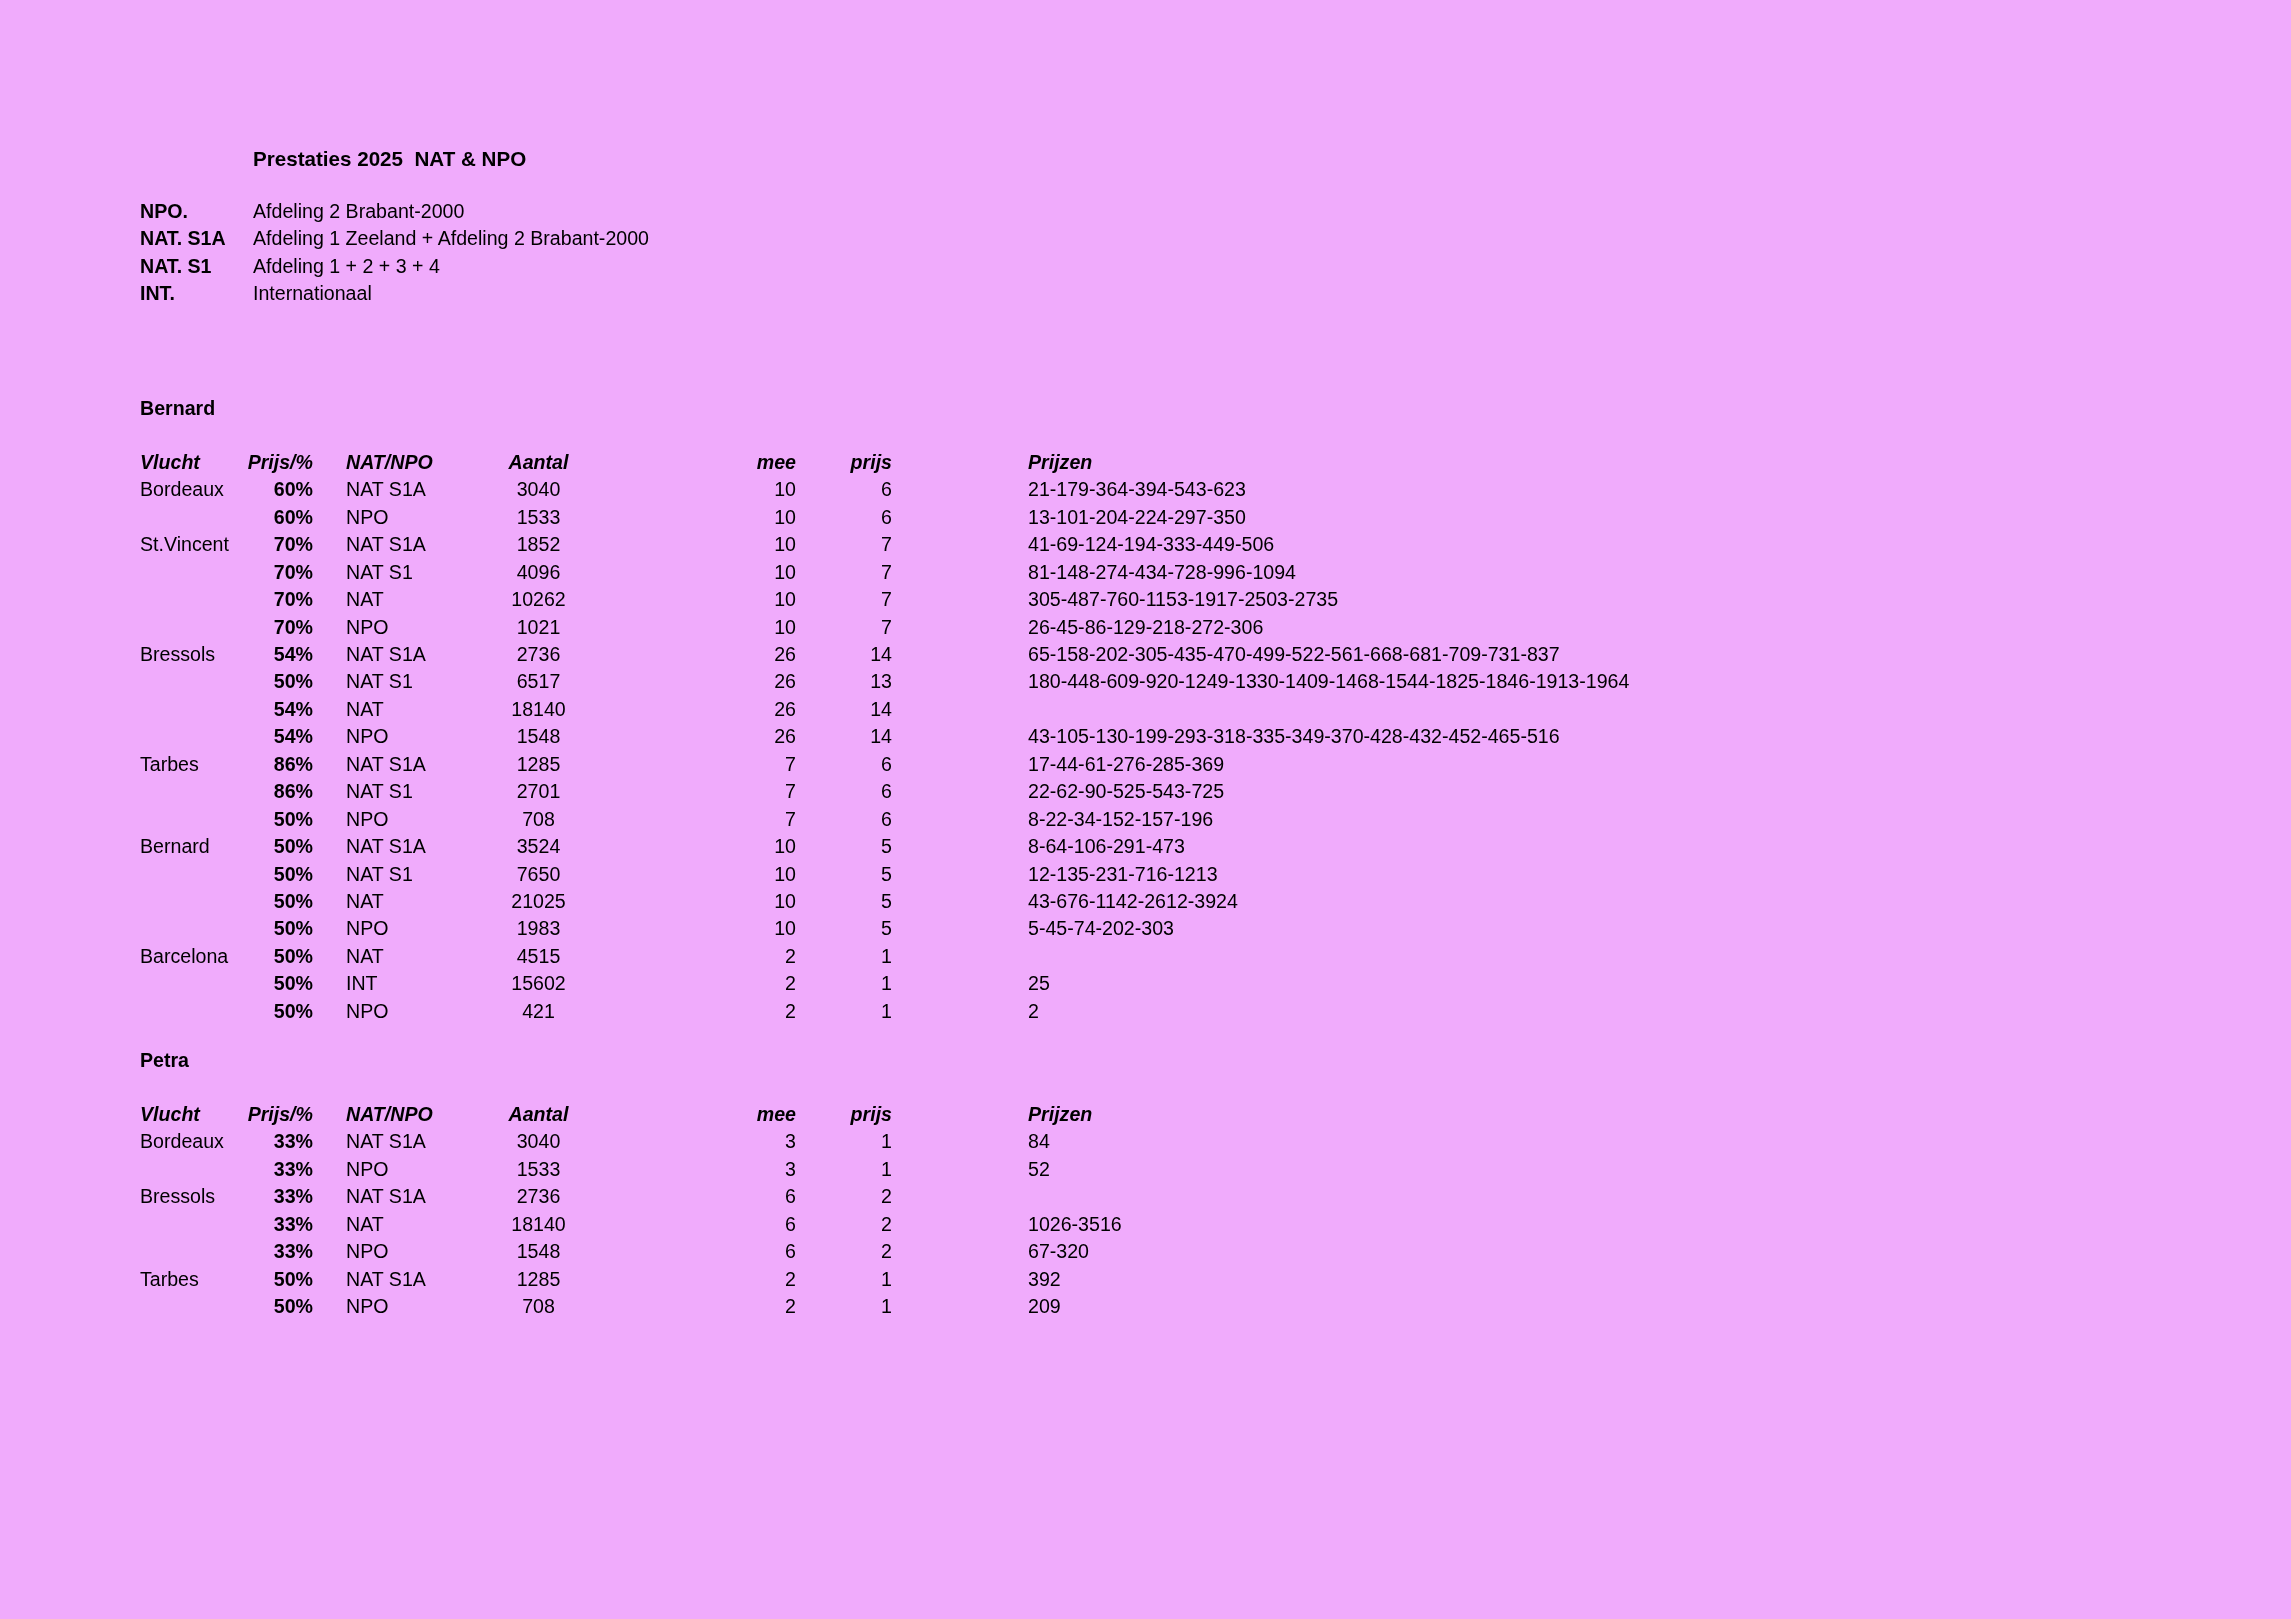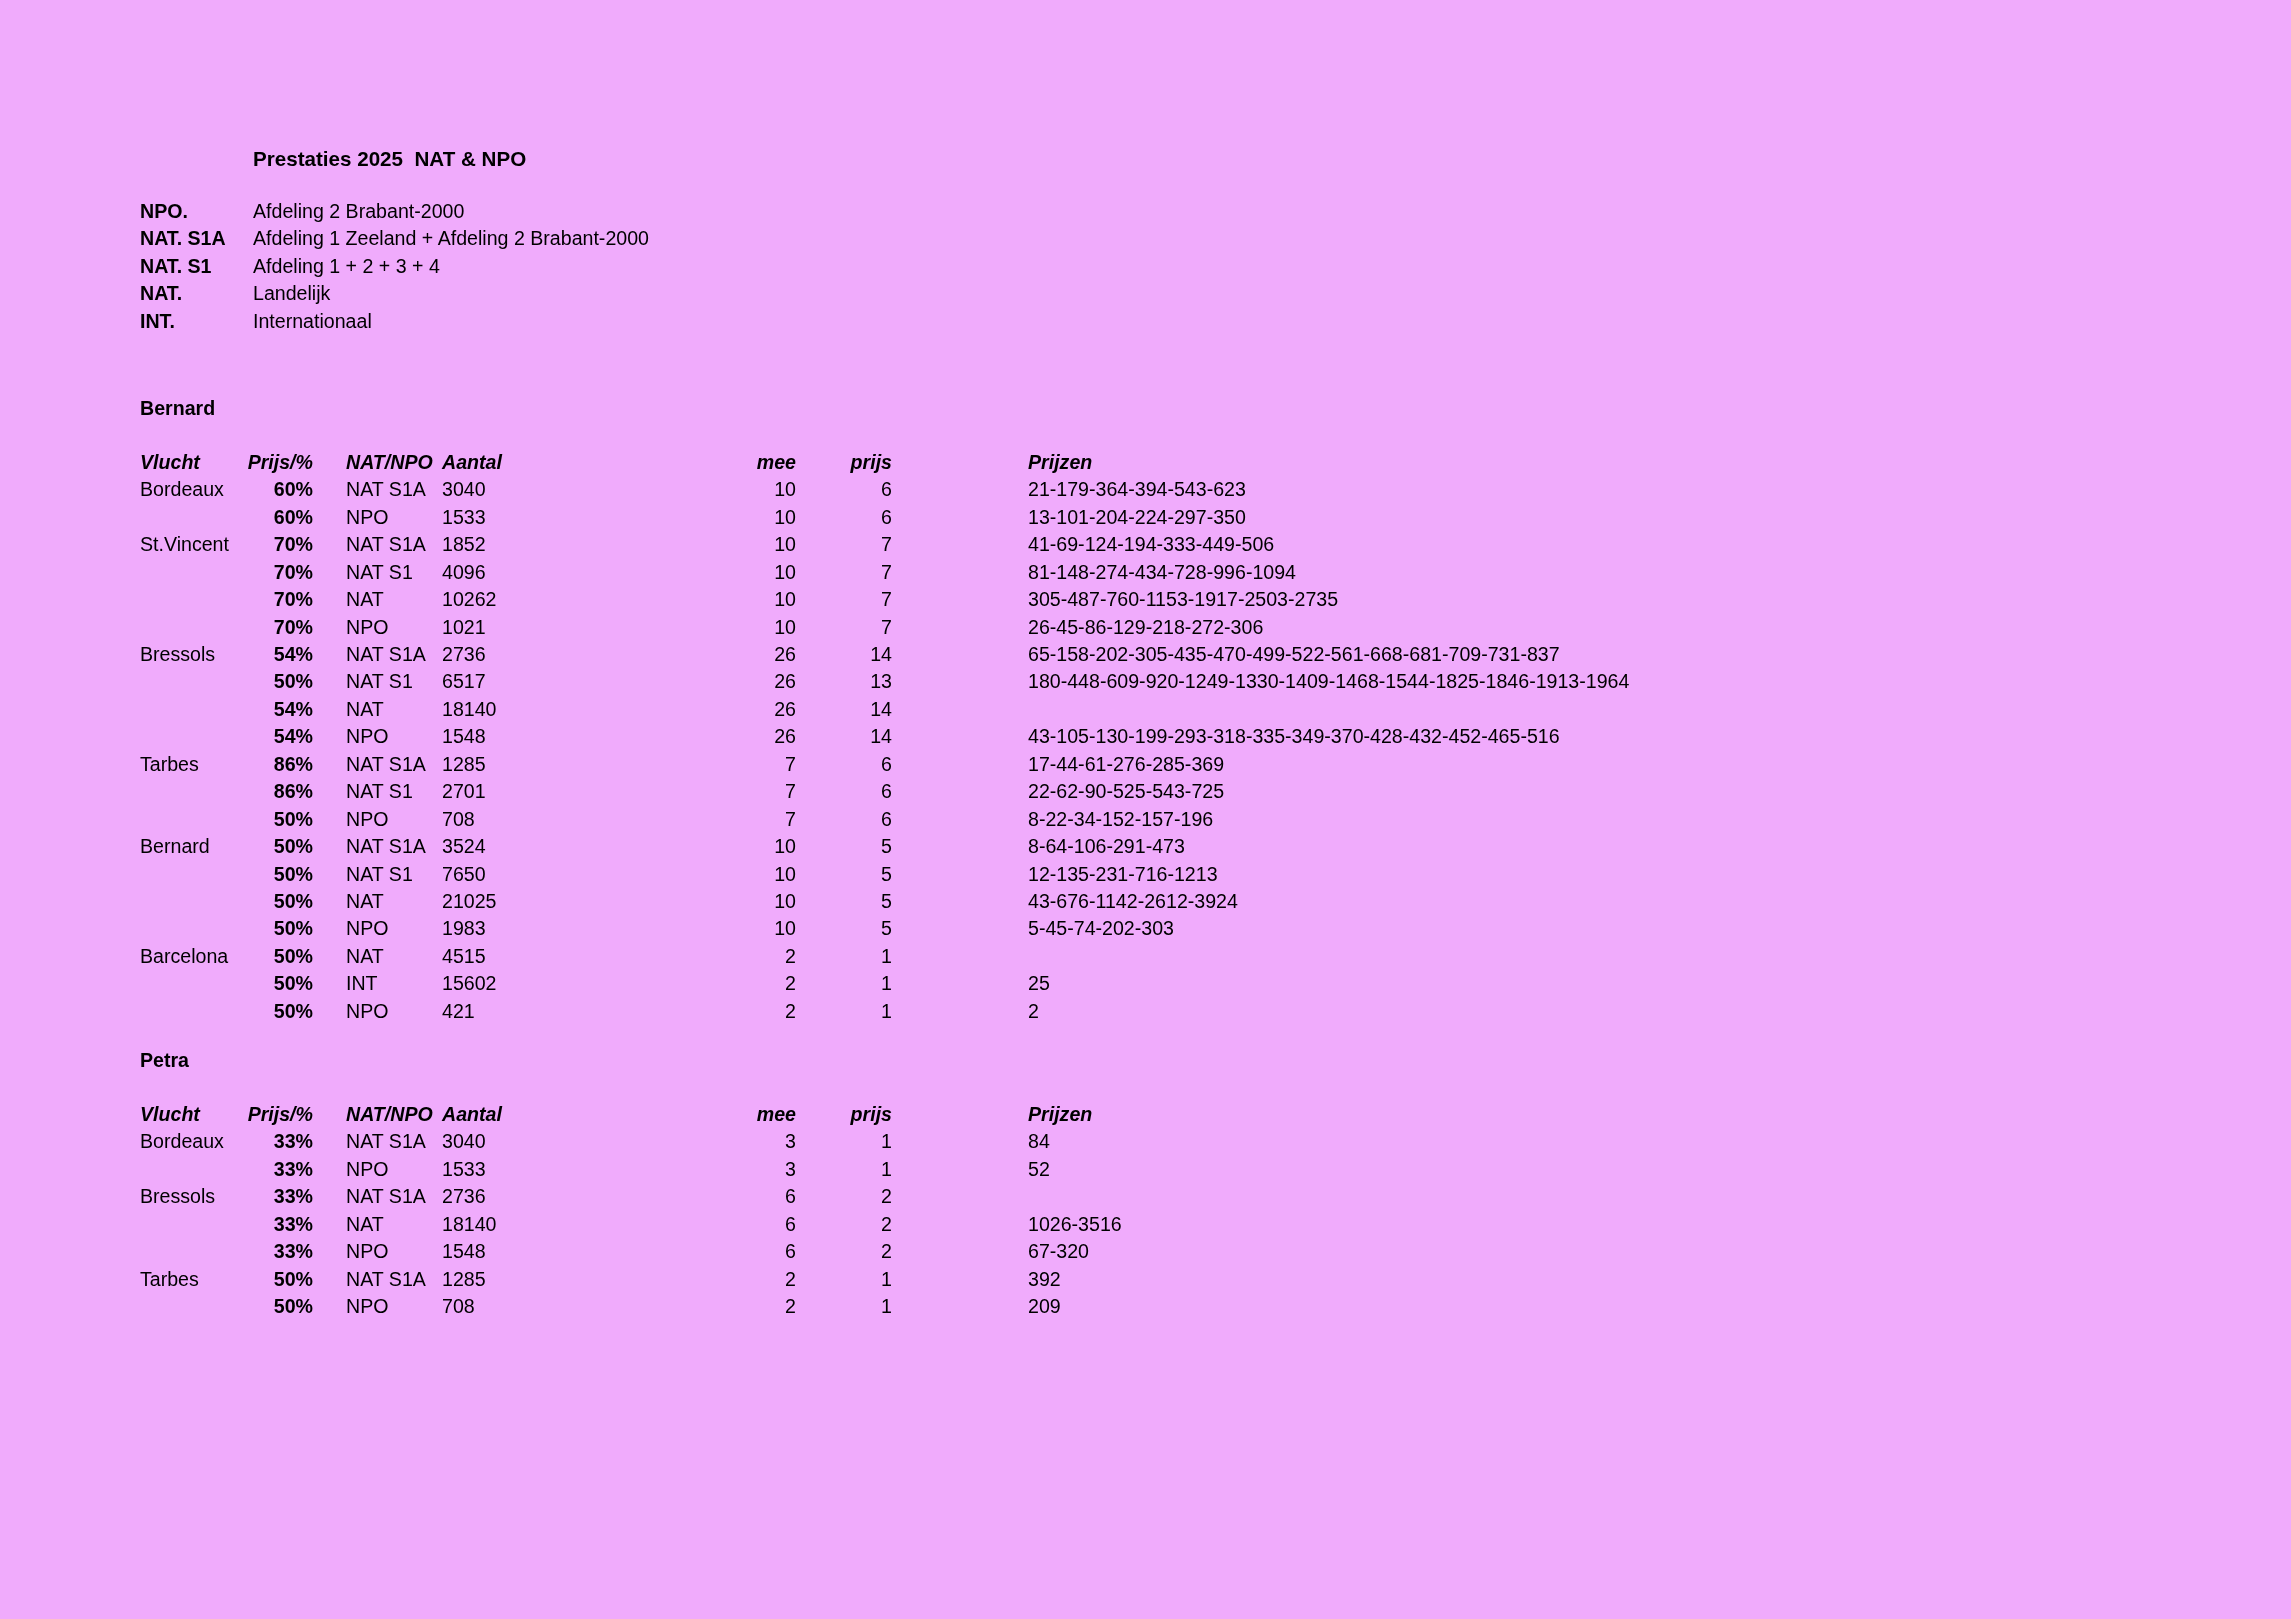--- a/index.html
+++ b/index.html
@@ -46,21 +46,21 @@
     text-align: center;
   }
   .thead { position: absolute; left: 0; right: 0; top: 54px; height: 27.4px; }
   .thead .cell { font-style: italic; font-weight: 700; }
   .trow  { position: absolute; left: 0; right: 0; height: 27.4px; padding-left: 39px; }
 
   .cell { position: absolute; white-space: nowrap; line-height: 27.4px; }
   .c-vlucht  { left: 140px; }
   .c-pct     { left: 186px; width: 127px; text-align: right; font-weight: 700; }
   .c-natnpo  { left: 346px; }
-  .c-aantal  { left: 442px; width: 155px; text-align: left; }
+  .c-aantal  { left: 461px; width: 155px; text-align: center; }
   .c-mee     { left: 698px; width: 98px; text-align: right; }
   .c-prijs   { left: 806px; width:  86px; text-align: right; }
   .c-prijzen { left: 1028px; width: 686px; overflow: hidden; }
 </style>
 </head>
 <body>
 
 <div class="page">
   <div class="title">Prestaties 2025  NAT &amp; NPO</div>
   <div class="legend">
@@ -68,24 +68,20 @@
         <span class="legend-code">NPO.</span>
         <span class="legend-desc">Afdeling 2 Brabant-2000</span>
       </div>
       <div class="legend-row">
         <span class="legend-code">NAT. S1A</span>
         <span class="legend-desc">Afdeling 1 Zeeland + Afdeling 2 Brabant-2000</span>
       </div>
       <div class="legend-row">
         <span class="legend-code">NAT. S1</span>
         <span class="legend-desc">Afdeling 1 + 2 + 3 + 4</span>
-      </div>
-      <div class="legend-row">
-        <span class="legend-code">NAT.</span>
-        <span class="legend-desc">Landelijk</span>
       </div>
       <div class="legend-row">
         <span class="legend-code">INT.</span>
         <span class="legend-desc">Internationaal</span>
       </div>
     </div>
   <div class="section" id="section-bernard">
     <div class="section-title">Bernard</div>
     <div class="thead">
         <div class="cell c-vlucht">Vlucht</div>

